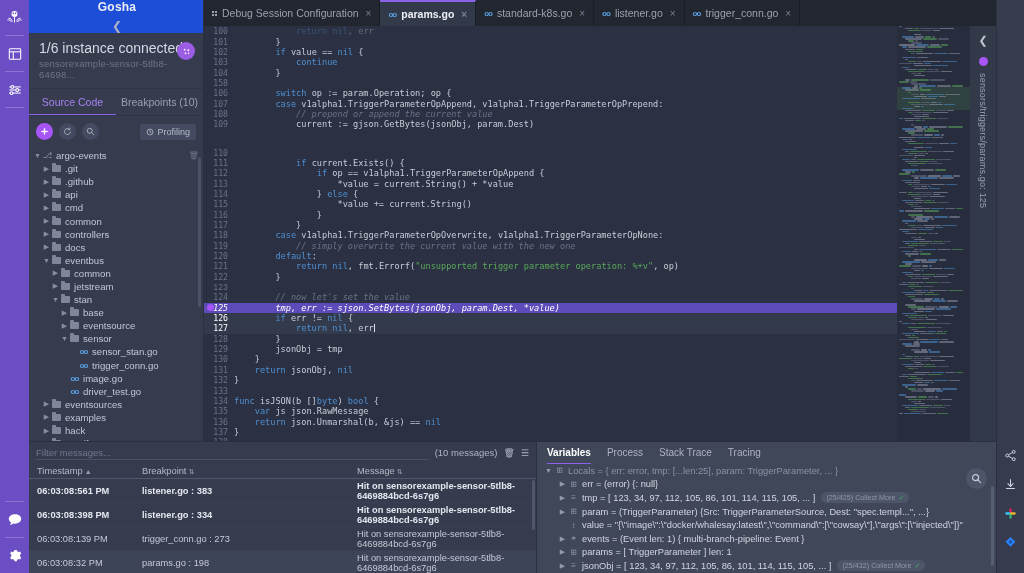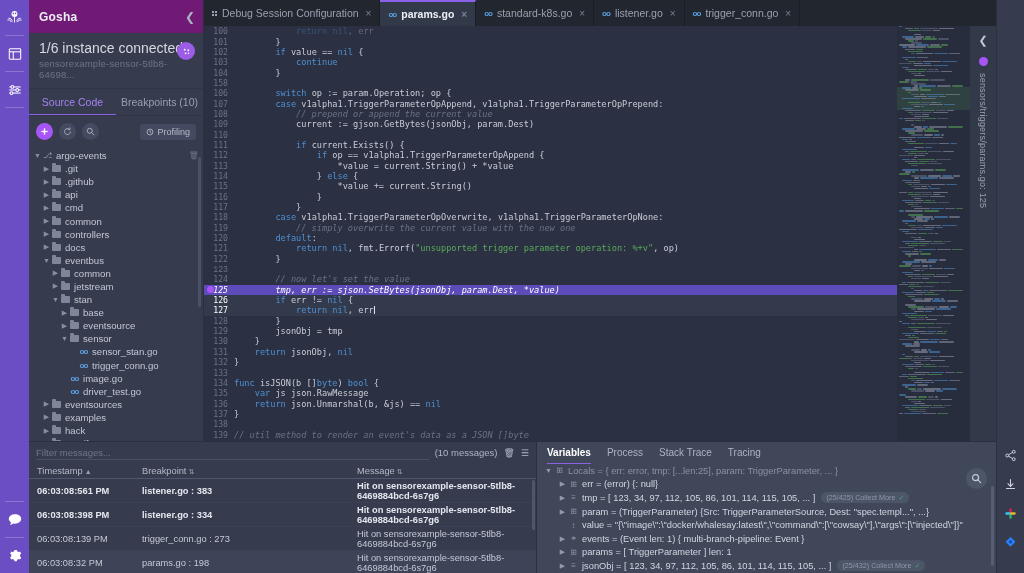--- a/index.html
+++ b/index.html
@@ -31,21 +31,22 @@
 
   
   .panel-left {
     position:absolute; left:29px; top:0; width:175px; height:573px;
     background:#363c4e;
     border-right:1px solid #2b3040;
     display:flex; flex-direction:column;
   }
   .pl-header {
     height:33px; display:flex; align-items:center; padding:0 8px 0 10px;
-    background:#701a75;
+    background:#1d4ed8;
+    flex-direction:column;
   }
   .pl-title { font-size:12px; font-weight:bold; color:#eceef5; flex:1; letter-spacing:.2px; }
   .collapse-ic { color:#aeb3c4; font-size:12px; cursor:pointer; }
 
   .pl-status {
     padding:7px 10px 8px 10px; position:relative;
     border-bottom:1px solid #2f3546;
     background:#363c4e;
   }
   .pl-status .s1 { font-size:14px; color:#d6d9e3; }
@@ -533,21 +534,21 @@
         <div class="cline" style="position: relative;"><span class="lnum">100</span><span class="ctext" style="opacity: 0.35;">            <span class="kw">return</span> <span class="kw">nil</span>, err</span></div>
         <div class="cline" style="position: relative;"><span class="lnum">101</span><span class="ctext">        }</span></div>
         <div class="cline" style="position: relative;"><span class="lnum">102</span><span class="ctext">        <span class="kw">if</span> value == <span class="kw">nil</span> {</span></div>
         <div class="cline" style="position: relative;"><span class="lnum">103</span><span class="ctext">            <span class="kw">continue</span></span></div>
         <div class="cline" style="position: relative;"><span class="lnum">104</span><span class="ctext">        }</span></div>
         <div class="cline" style="position: relative;"><span class="lnum">158</span><span class="ctext"></span></div>
         <div class="cline" style="position: relative;"><span class="lnum">106</span><span class="ctext">        <span class="kw">switch</span> op := param.Operation; op {</span></div>
         <div class="cline" style="position: relative;"><span class="lnum">107</span><span class="ctext">        <span class="kw">case</span> v1alpha1.TriggerParameterOpAppend, v1alpha1.TriggerParameterOpPrepend:</span></div>
         <div class="cline" style="position: relative;"><span class="lnum">108</span><span class="ctext cm">            // prepend or append the current value</span></div>
         <div class="cline" style="position: relative;"><span class="lnum">109</span><span class="ctext">            current := gjson.GetBytes(jsonObj, param.Dest)</span></div>
-        <div class="cline" style="position: relative;"><span class="lnum">110</span><span class="ctext"></span></div>
+        <div class="cline" style="position: relative; margin-top: 18px;"><span class="lnum">110</span><span class="ctext"></span></div>
         <div class="cline" style="position: relative;"><span class="lnum">111</span><span class="ctext">            <span class="kw">if</span> current.Exists() {</span></div>
         <div class="cline" style="position: relative;"><span class="lnum">112</span><span class="ctext">                <span class="kw">if</span> op == v1alpha1.TriggerParameterOpAppend {</span></div>
         <div class="cline" style="position: relative;"><span class="lnum">113</span><span class="ctext">                    *value = current.String() + *value</span></div>
         <div class="cline" style="position: relative;"><span class="lnum">114</span><span class="ctext">                } <span class="kw">else</span> {</span></div>
         <div class="cline" style="position: relative;"><span class="lnum">115</span><span class="ctext">                    *value += current.String()</span></div>
         <div class="cline" style="position: relative;"><span class="lnum">116</span><span class="ctext">                }</span></div>
         <div class="cline" style="position: relative;"><span class="lnum">117</span><span class="ctext">            }</span></div>
         <div class="cline" style="position: relative;"><span class="lnum">118</span><span class="ctext">        <span class="kw">case</span> v1alpha1.TriggerParameterOpOverwrite, v1alpha1.TriggerParameterOpNone:</span></div>
         <div class="cline" style="position: relative;"><span class="lnum">119</span><span class="ctext cm">            // simply overwrite the current value with the new one</span></div>
         <div class="cline" style="position: relative;"><span class="lnum">120</span><span class="ctext">        <span class="kw">default</span>:</span></div>

